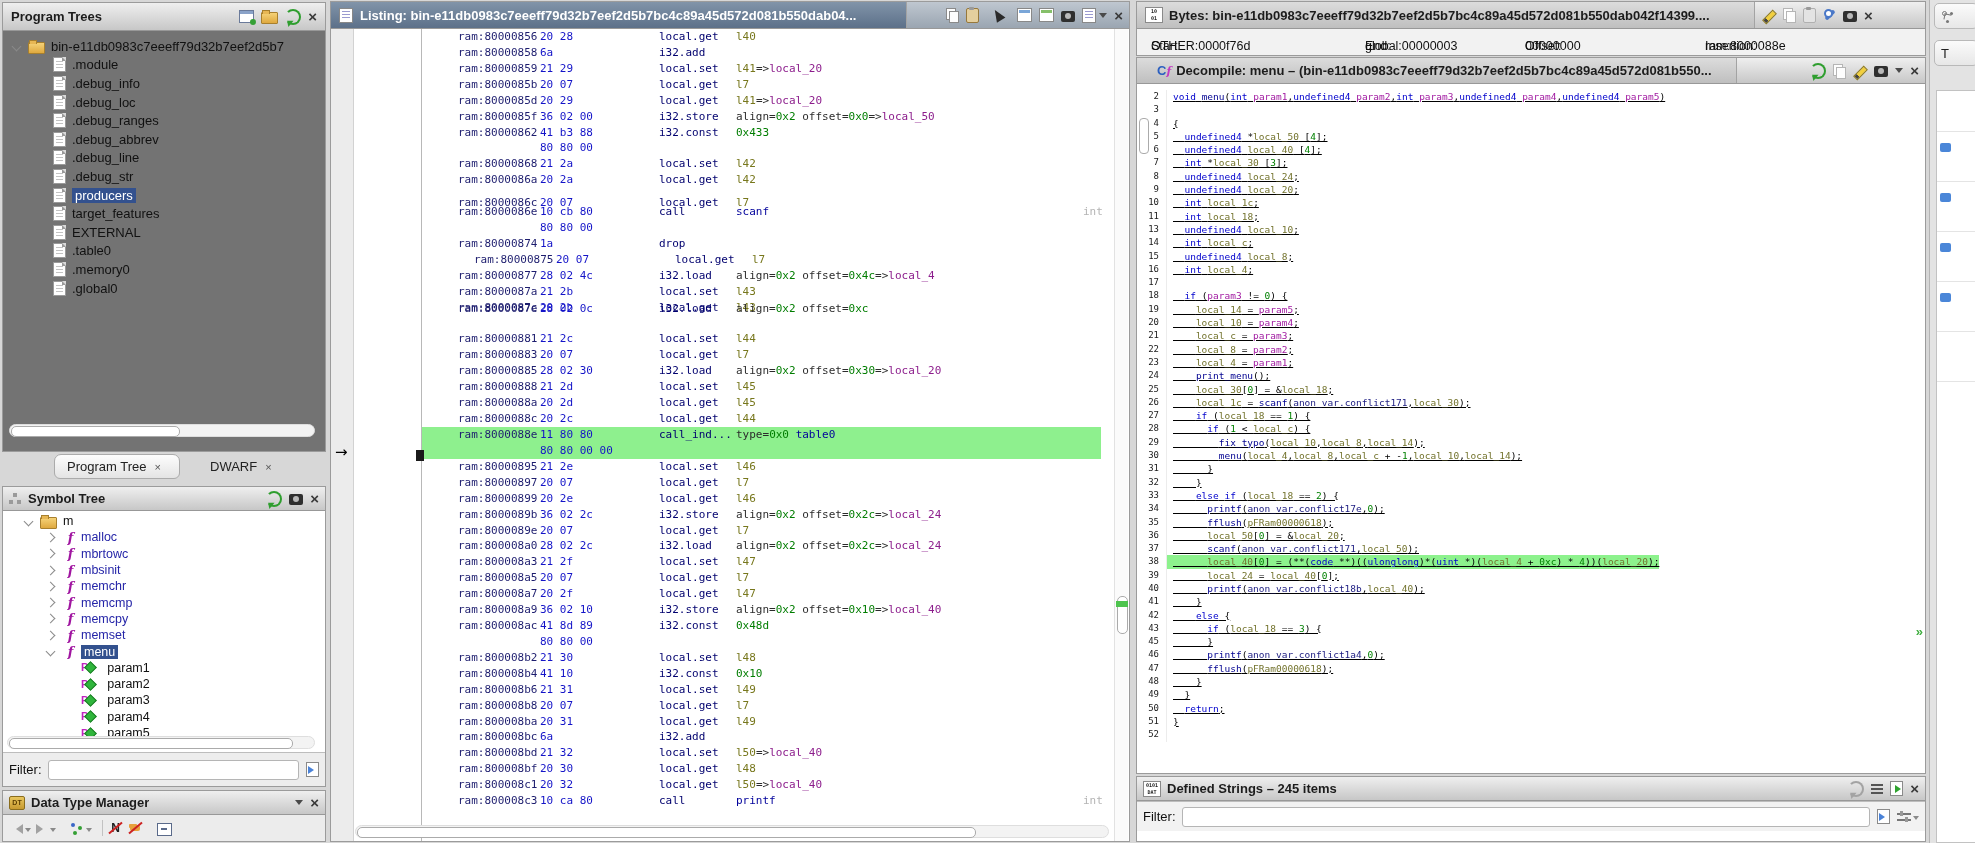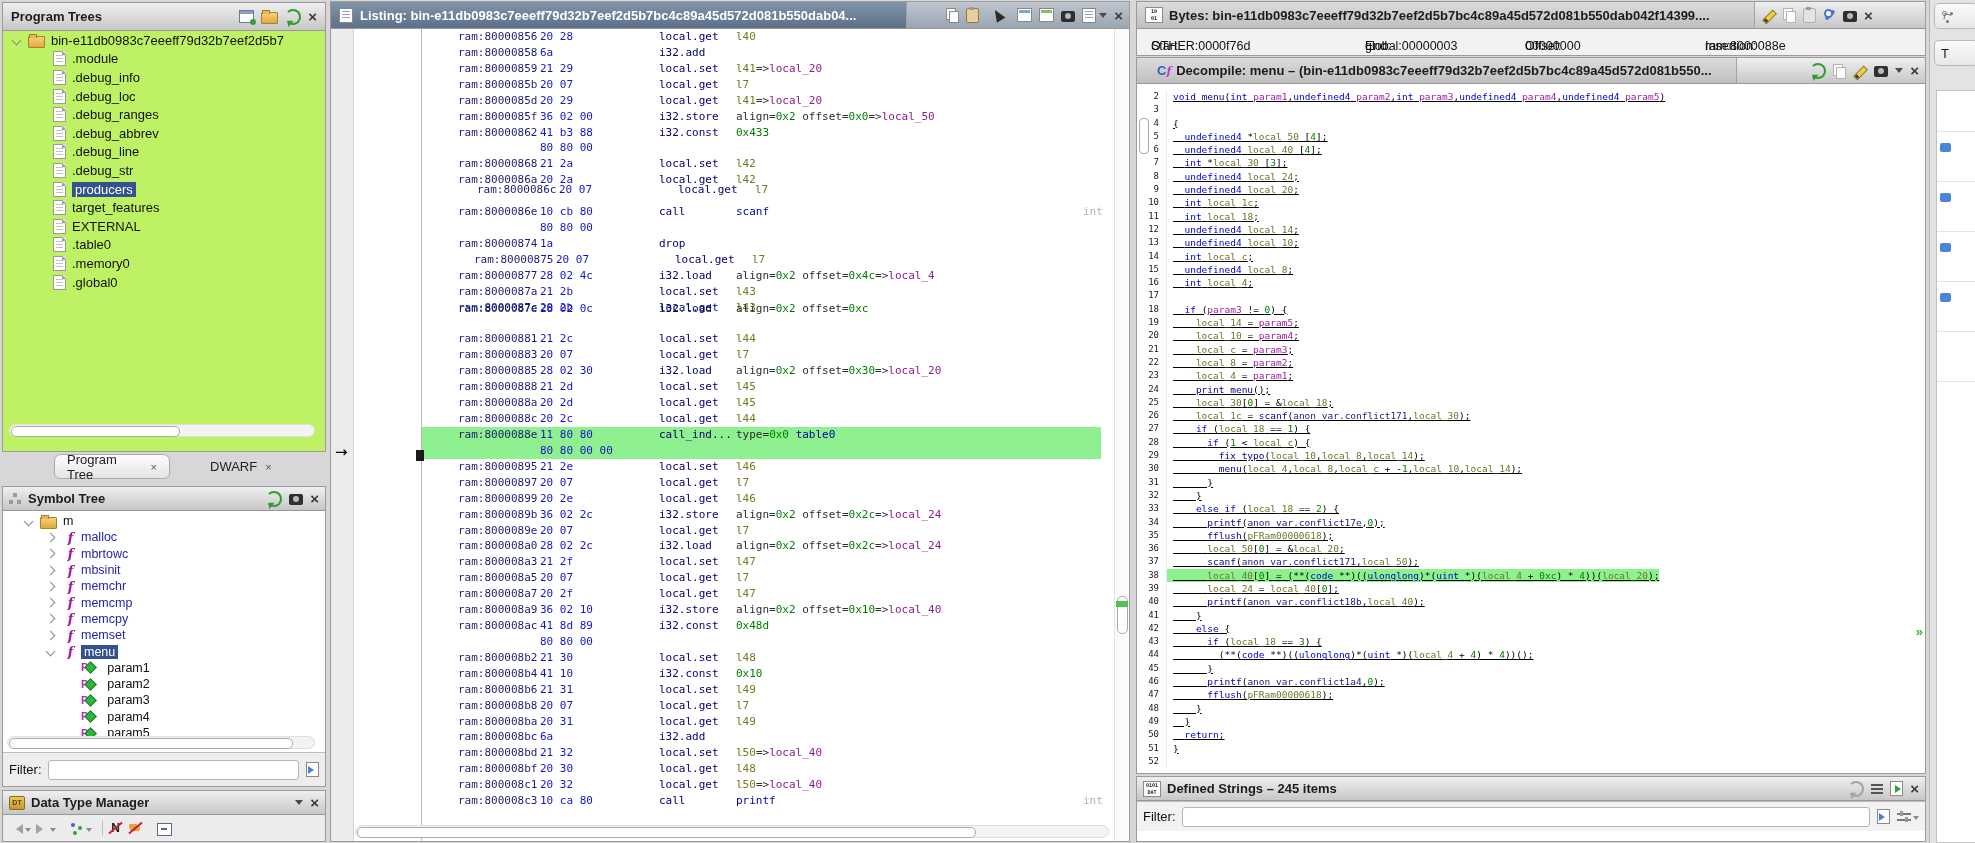--- a/index.html
+++ b/index.html
@@ -155,21 +155,21 @@
 
   <div class="panel" style="left:2px;top:2px;width:324px;height:450px;">
     <div class="tbar" style="height:28px;padding:0 8px;">
       <span class="title">Program Trees</span>
       <span class="sp"></span>
       <span class="ic i-winplus"></span>
       <span class="ic i-folder"></span>
       <span class="ic i-ref"></span>
       <span class="ic i-x">×</span>
     </div>
-    <div style="position:absolute;left:0;right:0;top:28px;bottom:0;background:#bef264;overflow:hidden;">
+    <div style="position:absolute;left:0;right:0;top:28px;bottom:0;background:#737373;overflow:hidden;padding-top:6px;">
       <div class="treerow">
         <span class="chev d" style="margin-left:10px;"></span>
         <span class="ic i-folder" style="margin-left:8px;"></span>
         <span class="lbl">bin-e11db0983c7eeeff79d32b7eef2d5b7</span>
       </div>
       <div>
           <div class="treerow">
             <span class="ic i-doc" style="margin-left:50px;"></span>
             <span class="lbl">.module</span>
           </div>
@@ -222,21 +222,21 @@
             <span class="lbl">.global0</span>
           </div>
         </div>
       <div class="hsb" style="left:6px;right:10px;bottom:14px;">
         <div class="thumb" style="left:1px;width:55%;"></div>
       </div>
     </div>
   </div>
 
   <div style="position:absolute;left:2px;top:454px;width:324px;height:28px;">
-    <div class="tab active" style="left:52px;width:116px;">
+    <div class="tab active" style="left:52px;width:126px;">
       <span>Program Tree</span>
       <span class="tx">×</span>
     </div>
     <div class="tab" style="left:196px;">
       <span>DWARF</span>
       <span class="tx">×</span>
     </div>
   </div>
 
   <div class="panel" style="left:2px;top:486px;width:324px;height:301px;">
@@ -378,21 +378,21 @@
           <div class="lrow" style="top: 0px;"><span class="c-addr">ram:80000856</span><span class="c-byt">20 28</span><span class="c-mn">local.get</span><span class="c-op"><span style="position:static" class="c-loc">l40</span></span></div>
           <div class="lrow" style="top: 15.92px;"><span class="c-addr">ram:80000858</span><span class="c-byt">6a</span><span class="c-mn">i32.add</span></div>
           <div class="lrow" style="top: 31.84px;"><span class="c-addr">ram:80000859</span><span class="c-byt">21 29</span><span class="c-mn">local.set</span><span class="c-op"><span style="position:static" class="c-loc">l41</span>=&gt;<span style="position:static" class="c-lab">local_20</span></span></div>
           <div class="lrow" style="top: 47.76px;"><span class="c-addr">ram:8000085b</span><span class="c-byt">20 07</span><span class="c-mn">local.get</span><span class="c-op"><span style="position:static" class="c-loc">l7</span></span></div>
           <div class="lrow" style="top: 63.68px;"><span class="c-addr">ram:8000085d</span><span class="c-byt">20 29</span><span class="c-mn">local.get</span><span class="c-op"><span style="position:static" class="c-loc">l41</span>=&gt;<span style="position:static" class="c-lab">local_20</span></span></div>
           <div class="lrow" style="top: 79.6px;"><span class="c-addr">ram:8000085f</span><span class="c-byt">36 02 00</span><span class="c-mn">i32.store</span><span class="c-op">align=<span style="position:static" class="c-num">0x2</span> offset=<span style="position:static" class="c-num">0x0</span>=&gt;<span style="position:static" class="c-lab">local_50</span></span></div>
           <div class="lrow" style="top: 95.52px;"><span class="c-addr">ram:80000862</span><span class="c-byt">41 b3 88</span><span class="c-mn">i32.const</span><span class="c-op"><span style="position:static" class="c-num">0x433</span></span></div>
           <div class="lrow" style="top: 111.44px;"><span class="c-byt">80 80 00</span></div>
           <div class="lrow" style="top: 127.36px;"><span class="c-addr">ram:80000868</span><span class="c-byt">21 2a</span><span class="c-mn">local.set</span><span class="c-op"><span style="position:static" class="c-loc">l42</span></span></div>
           <div class="lrow" style="top: 143.28px;"><span class="c-addr">ram:8000086a</span><span class="c-byt">20 2a</span><span class="c-mn">local.get</span><span class="c-op"><span style="position:static" class="c-loc">l42</span></span></div>
-          <div class="lrow" style="top: 153px; margin-left: 19px;"><span class="c-addr">ram:8000086c</span><span class="c-byt">20 07</span><span class="c-mn">local.get</span><span class="c-op"><span style="position:static" class="c-loc">l7</span></span></div>
+          <div class="lrow" style="top: 166px;"><span class="c-addr">ram:8000086c</span><span class="c-byt">20 07</span><span class="c-mn">local.get</span><span class="c-op"><span style="position:static" class="c-loc">l7</span></span></div>
           <div class="lrow" style="top: 175.12px;"><span class="c-addr">ram:8000086e</span><span class="c-byt">10 cb 80</span><span class="c-mn">call</span><span class="c-op"><span style="position:static" class="c-fn">scanf</span></span><span class="c-cm">int</span></div>
           <div class="lrow" style="top: 191.04px;"><span class="c-byt">80 80 00</span></div>
           <div class="lrow" style="top: 206.96px;"><span class="c-addr">ram:80000874</span><span class="c-byt">1a</span><span class="c-mn">drop</span></div>
           <div class="lrow" style="top: 222.88px; margin-left: 16px;"><span class="c-addr">ram:80000875</span><span class="c-byt">20 07</span><span class="c-mn">local.get</span><span class="c-op"><span style="position:static" class="c-loc">l7</span></span></div>
           <div class="lrow" style="top: 238.8px;"><span class="c-addr">ram:80000877</span><span class="c-byt">28 02 4c</span><span class="c-mn">i32.load</span><span class="c-op">align=<span style="position:static" class="c-num">0x2</span> offset=<span style="position:static" class="c-num">0x4c</span>=&gt;<span style="position:static" class="c-lab">local_4</span></span></div>
           <div class="lrow" style="top: 254.72px;"><span class="c-addr">ram:8000087a</span><span class="c-byt">21 2b</span><span class="c-mn">local.set</span><span class="c-op"><span style="position:static" class="c-loc">l43</span></span></div>
           <div class="lrow" style="top: 270.64px;"><span class="c-addr">ram:8000087c</span><span class="c-byt">20 2b</span><span class="c-mn">local.get</span><span class="c-op"><span style="position:static" class="c-loc">l43</span></span></div>
           <div class="lrow" style="top: 272px;"><span class="c-addr">ram:8000087e</span><span class="c-byt">28 02 0c</span><span class="c-mn">i32.load</span><span class="c-op">align=<span style="position:static" class="c-num">0x2</span> offset=<span style="position:static" class="c-num">0xc</span></span></div>
           <div class="lrow" style="top: 302.48px;"><span class="c-addr">ram:80000881</span><span class="c-byt">21 2c</span><span class="c-mn">local.set</span><span class="c-op"><span style="position:static" class="c-loc">l44</span></span></div>
           <div class="lrow" style="top: 318.4px;"><span class="c-addr">ram:80000883</span><span class="c-byt">20 07</span><span class="c-mn">local.get</span><span class="c-op"><span style="position:static" class="c-loc">l7</span></span></div>
@@ -520,24 +520,20 @@
           </div>
           <div class="dline">
             <span class="ln">10</span>
             <span class="cd">  <span class="d-kw">int</span> <span class="d-var">local_1c</span>;</span>
           </div>
           <div class="dline">
             <span class="ln">11</span>
             <span class="cd">  <span class="d-kw">int</span> <span class="d-var">local_18</span>;</span>
           </div>
           <div class="dline">
-            <span class="ln">12</span>
-            <span class="cd">  <span class="d-kw">undefined4</span> <span class="d-var">local_14</span>;</span>
-          </div>
-          <div class="dline">
             <span class="ln">13</span>
             <span class="cd">  <span class="d-kw">undefined4</span> <span class="d-var">local_10</span>;</span>
           </div>
           <div class="dline">
             <span class="ln">14</span>
             <span class="cd">  <span class="d-kw">int</span> <span class="d-var">local_c</span>;</span>
           </div>
           <div class="dline">
             <span class="ln">15</span>
             <span class="cd">  <span class="d-kw">undefined4</span> <span class="d-var">local_8</span>;</span>
@@ -646,24 +642,20 @@
             <span class="ln">41</span>
             <span class="cd">    }</span>
           </div>
           <div class="dline">
             <span class="ln">42</span>
             <span class="cd">    <span class="d-kw">else</span> {</span>
           </div>
           <div class="dline">
             <span class="ln">43</span>
             <span class="cd">      <span class="d-kw">if</span> (<span class="d-var">local_18</span> == <span class="d-num">3</span>) {</span>
-          </div>
-          <div class="dline">
-            <span class="ln">44</span>
-            <span class="cd">        (**(<span class="d-kw">code</span> **)((<span class="d-kw">ulonglong</span>)*(<span class="d-kw">uint</span> *)(<span class="d-var">local_4</span> + <span class="d-num">4</span>) * <span class="d-num">4</span>))();</span>
           </div>
           <div class="dline">
             <span class="ln">45</span>
             <span class="cd">      }</span>
           </div>
           <div class="dline">
             <span class="ln">46</span>
             <span class="cd">      <span class="d-fn">printf</span>(<span class="d-glb">anon_var.conflict1a4</span>,<span class="d-num">0</span>);</span>
           </div>
           <div class="dline">

